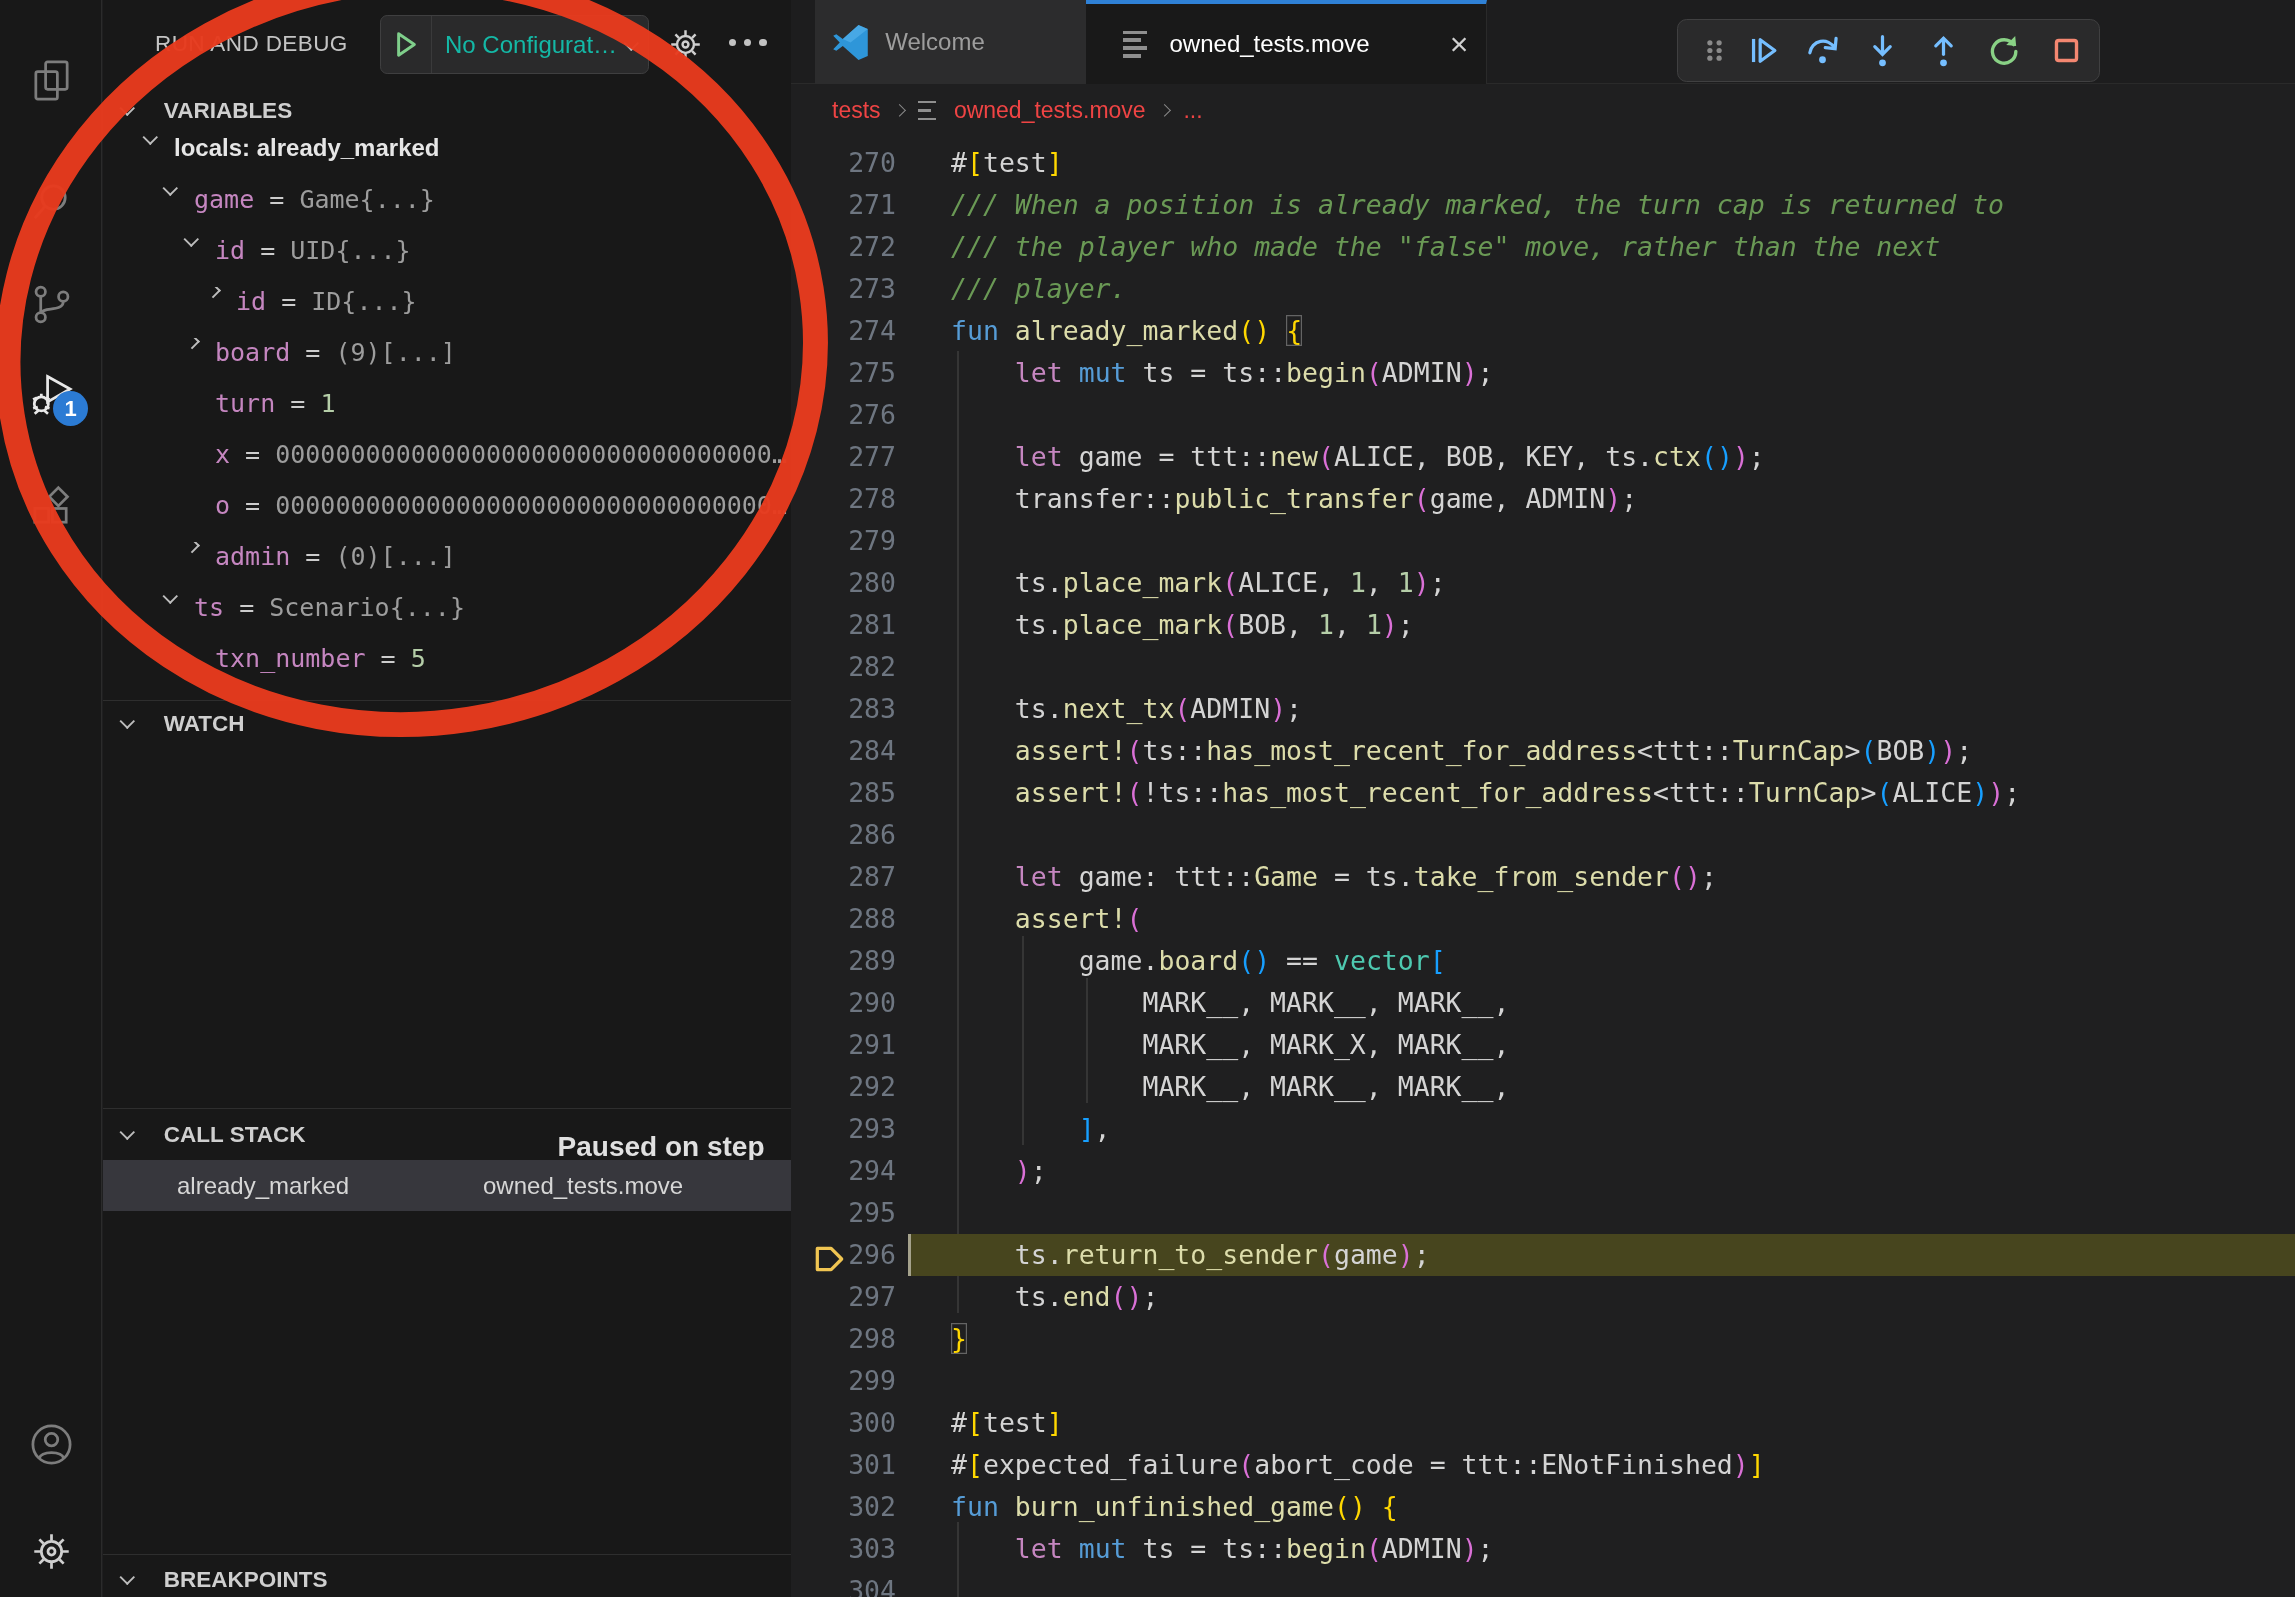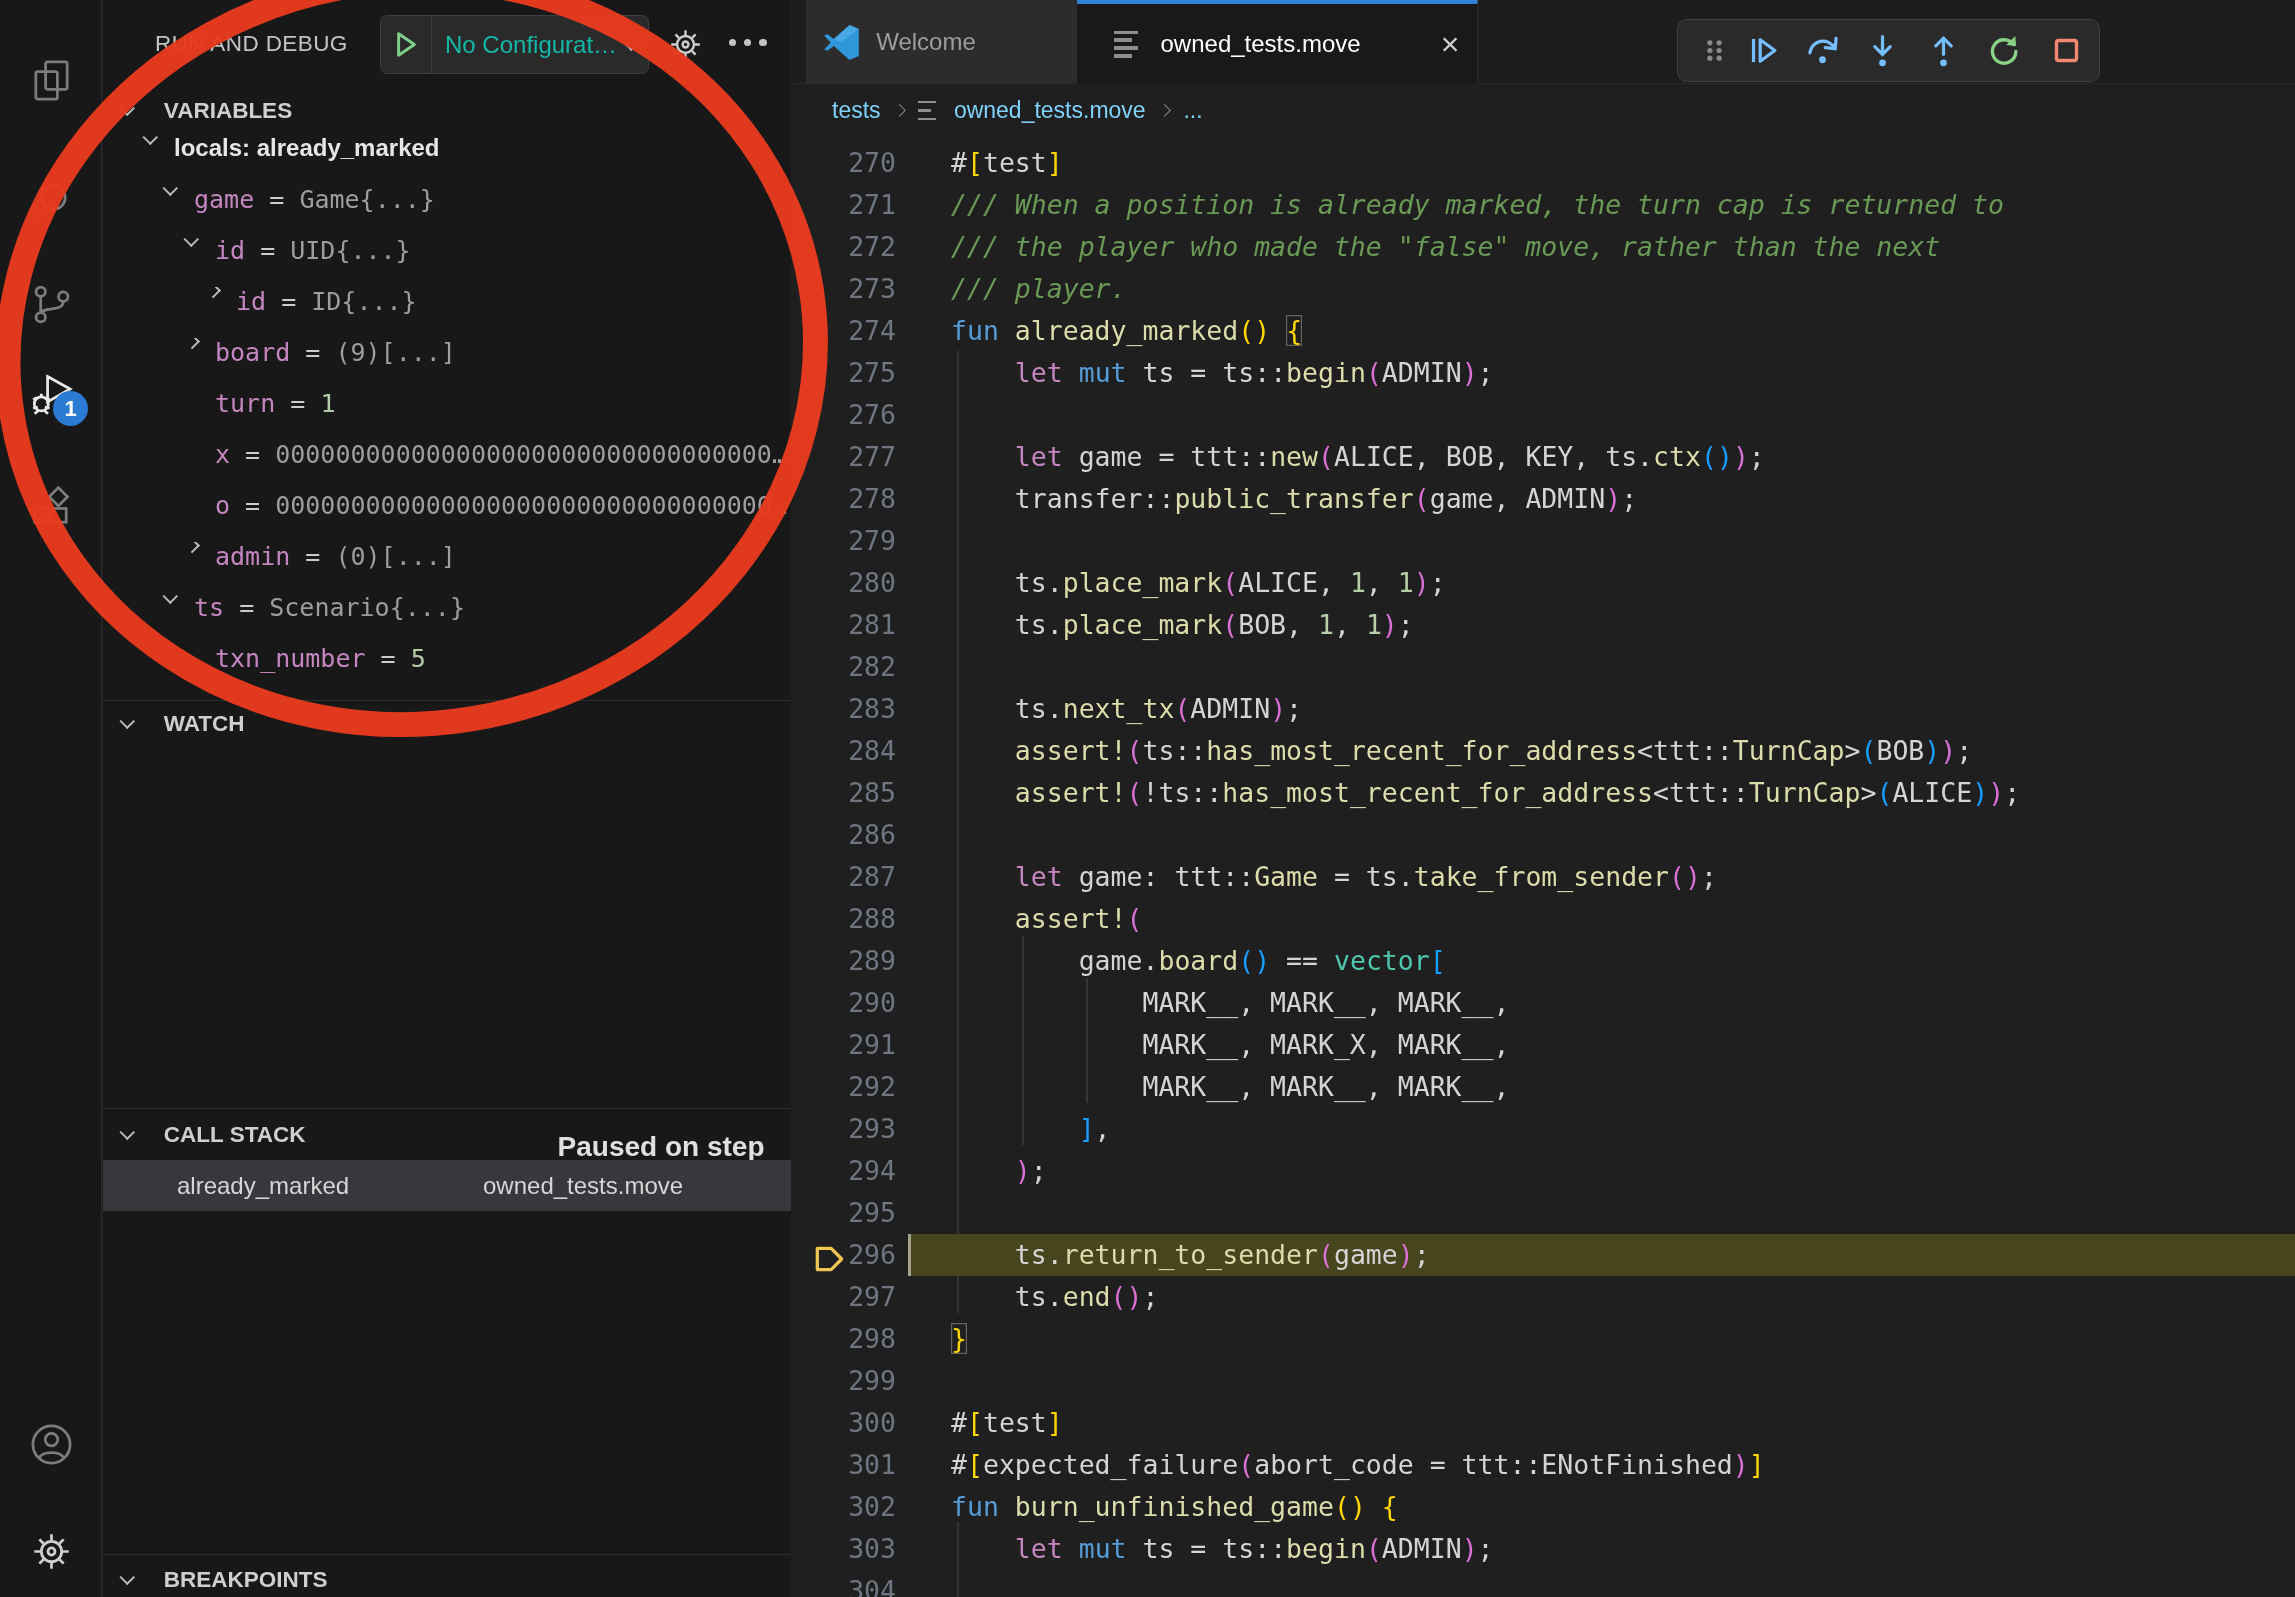--- a/index.html
+++ b/index.html
@@ -59,35 +59,35 @@
                font-size:28px; font-weight:700; color:#e0e0e0; }
   .cs-row { position:absolute; left:0; top:1160px; width:100%; height:51px; background:#37373d;
             display:flex; align-items:center; font-size:24px; color:#d6d6d6; }
   .cs-frame-name { margin-left:74px; }
   .cs-frame-file { position:absolute; left:380px; }
 
   
   .editor { position:absolute; left:791px; top:0; width:1505px; height:1597px; background:#1f1f20; }
   .tabbar { position:absolute; left:0; top:0; width:100%; height:84px; background:#1d1d1e;
             border-bottom:0.8px solid #2a2a2a; }
-  .tab { position:absolute; top:0; height:84px; display:flex; align-items:center; }
+  .tab { position:absolute; top:0; height:84px; display:flex; align-items:center;margin-left:9px; }
   .tab-welcome { left:14.5px; width:271px; background:#2c2c2d; }
   .tab-active { left:286px; width:401px; background:#191919; border-right:0.8px solid #2a2a2a;
                 border-top:4.8px solid #2f81d6; }
   .tab-welcome .tab-label { color:#9d9d9d; font-size:24px; margin-left:16px; }
   .tab-active .tab-label { color:#ffffff; font-size:24px; margin-left:14.5px; }
   .vscode-logo { width:37px; height:37px; margin-left:17.7px; }
   .move-icon { width:32px; height:27px; margin-left:37px; display:flex; flex-direction:column; justify-content:space-between; }
   .move-icon i { display:block; height:3.2px; background:#8f8f8f; }
   .move-icon i:nth-child(1){ width:24px; } .move-icon i:nth-child(2){ width:17.7px; }
   .move-icon i:nth-child(3){ width:24px; } .move-icon i:nth-child(4){ width:17.7px; }
   .tab-close { position:absolute; right:17.7px; font-size:32px; color:#d0d0d0; line-height:1; }
 
   .breadcrumb { position:absolute; left:0; top:84px; width:100%; height:53px; display:flex;
-                align-items:center; gap:14.5px; padding-left:41px; color:#7dd3fc; font-size:23px; }
+                align-items:center; gap:14.5px; padding-left:41px; color:#ef4444; font-size:23px; }
   .bc-sep { display:inline-block; width:8.8px; height:8.8px; border:solid #8a8a8a;
             border-width:0 1.9px 1.9px 0; transform:rotate(-45deg); }
   .bc-icon { width:21px; height:19.3px; display:flex; flex-direction:column; justify-content:space-between; }
   .bc-icon i { display:block; height:2.4px; background:#8f8f8f; }
   .bc-icon i:nth-child(1){ width:17.7px; } .bc-icon i:nth-child(2){ width:13px; } .bc-icon i:nth-child(3){ width:17.7px; }
 
   .dbg-toolbar { position:absolute; left:886px; top:18.5px; width:423px; height:63px; background:#2a2a2b;
                  border:0.8px solid #404041; border-radius:9.7px; display:flex; align-items:center; z-index:5; }
   .dbg-btn { position:absolute; top:50%; transform:translate(-50%,-50%); width:42px; height:42px;
              display:flex; align-items:center; justify-content:center; }

